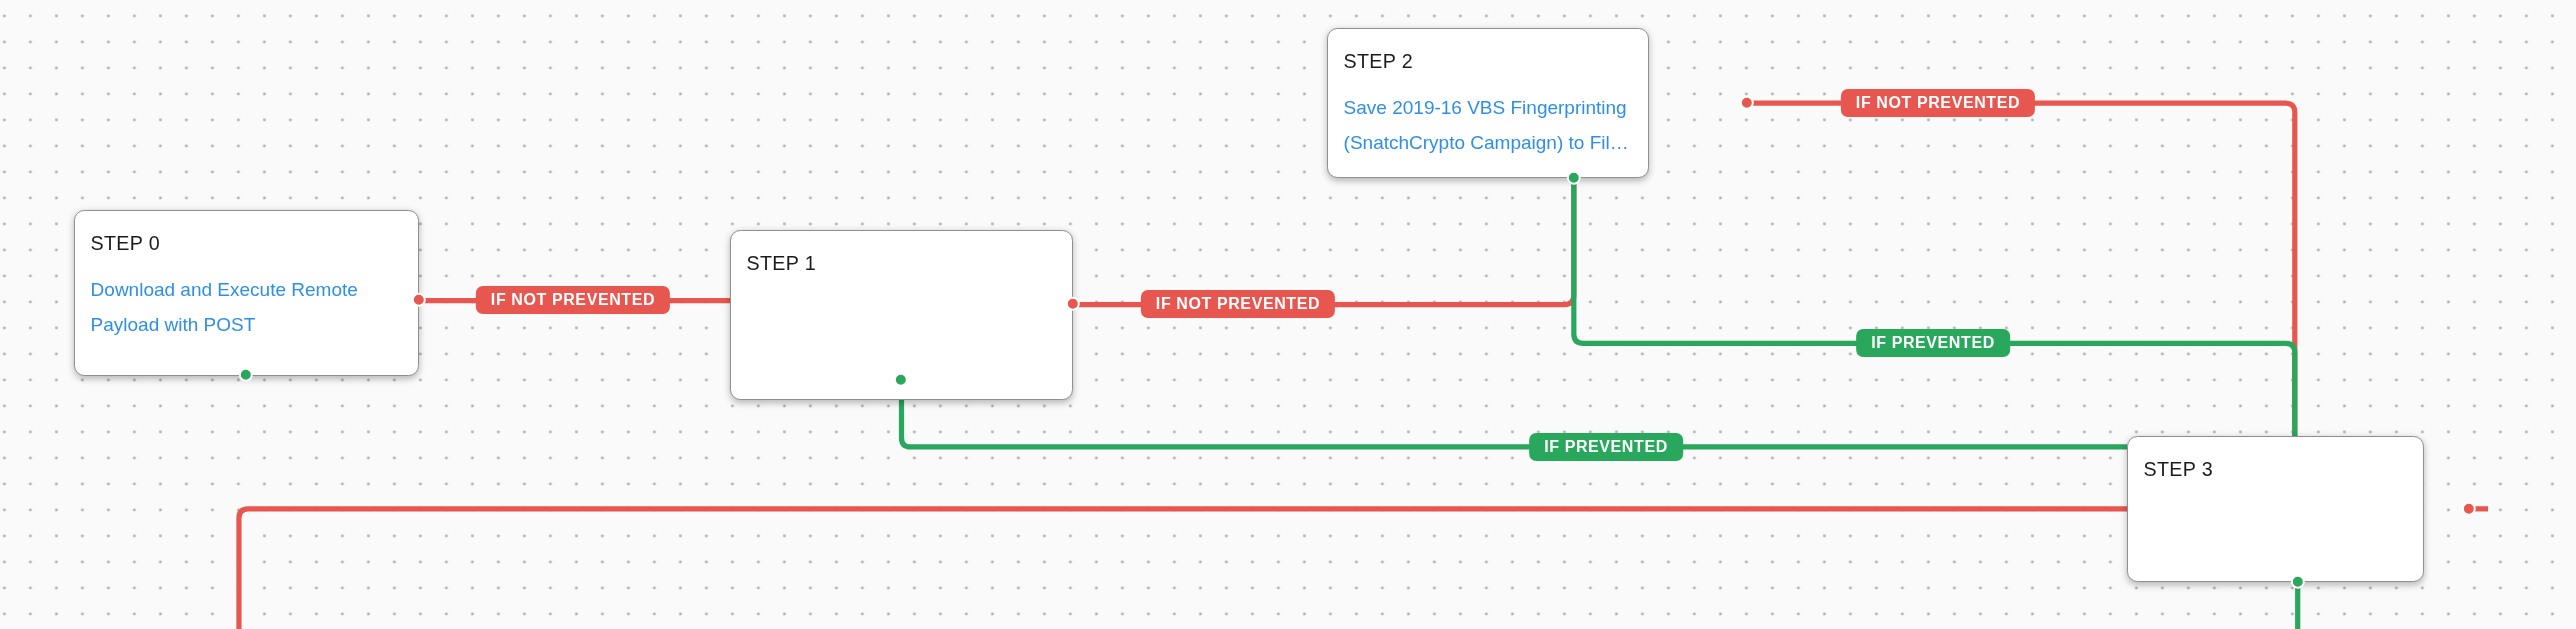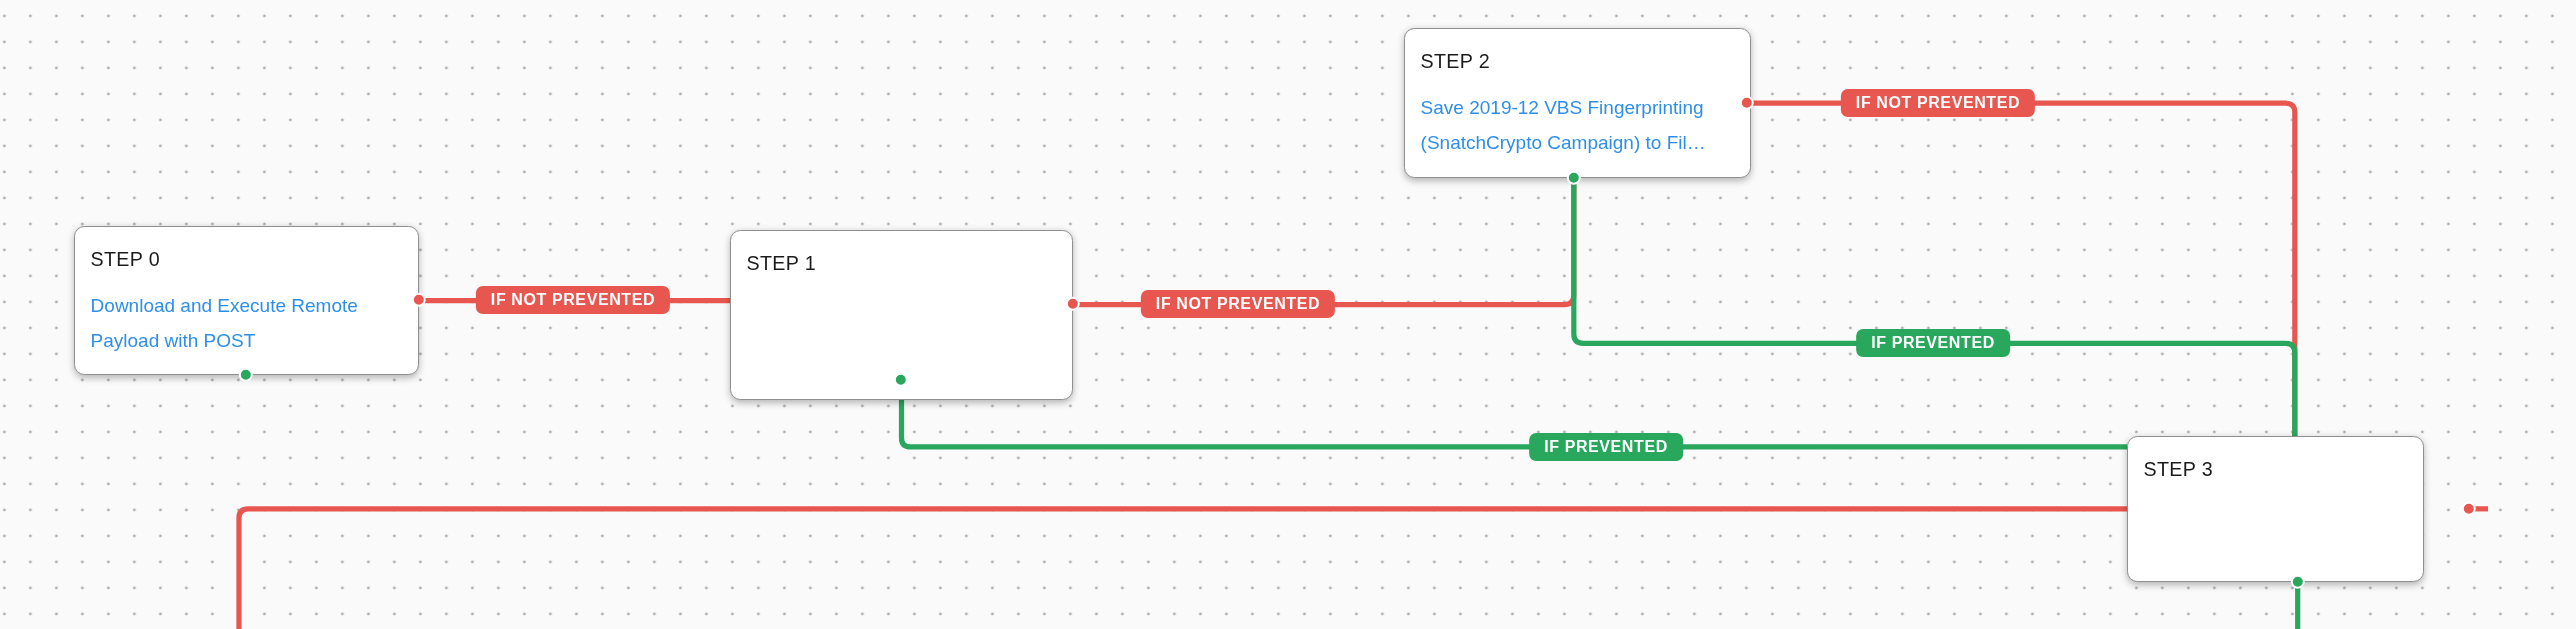--- a/index.html
+++ b/index.html
@@ -71,33 +71,33 @@
     <path d="M 1855 526 H 2704 Q 2720 526 2720 510 V 308" stroke="#e7574f"></path>
     <path d="M 3020 178 H 3950 Q 3966 178 3966 194 V 753" stroke="#e7574f"></path>
     <path d="M 413 1088 V 895 Q 413 879 429 879 H 3676" stroke="#e7574f"></path>
     <path d="M 4267 879 H 4300" stroke="#e7574f"></path>
 
     <path d="M 2720 308 V 577 Q 2720 593 2736 593 H 3950 Q 3966 593 3966 609 V 753" stroke="#28a75d"></path>
     <path d="M 1558 656 V 756 Q 1558 772 1574 772 H 3676" stroke="#28a75d"></path>
     <path d="M 3971 1005 V 1088" stroke="#28a75d"></path>
   </svg>
 
-  <div class="node" style="left:74px; top:226px; width:345px; height:149px;">
+  <div class="node" style="left:74px; top:210px; width:345px; height:166px;">
     <div class="node-title">STEP 0</div>
     <div class="node-action">Download and Execute Remote
 Payload with POST</div>
   </div>
 
   <div class="node" style="left:730px; top:230px; width:343px; height:170px;">
     <div class="node-title">STEP 1</div>
   </div>
 
-  <div class="node" style="left:1404px; top:28px; width:347px; height:150px;">
+  <div class="node" style="left:1327px; top:28px; width:322px; height:150px;">
     <div class="node-title">STEP 2</div>
-    <div class="node-action">Save 2019-12 VBS Fingerprinting
+    <div class="node-action">Save 2019-16 VBS Fingerprinting
 (SnatchCrypto Campaign) to Fil…</div>
   </div>
 
   <div class="node" style="left:2127px; top:436px; width:297px; height:146px;">
     <div class="node-title">STEP 3</div>
   </div>
 
   <div class="anchor fail" style="left:419px; top:300px;"></div>
   <div class="anchor pass" style="left:246px; top:375px;"></div>
   <div class="anchor fail" style="left:1073px; top:304px;"></div>

